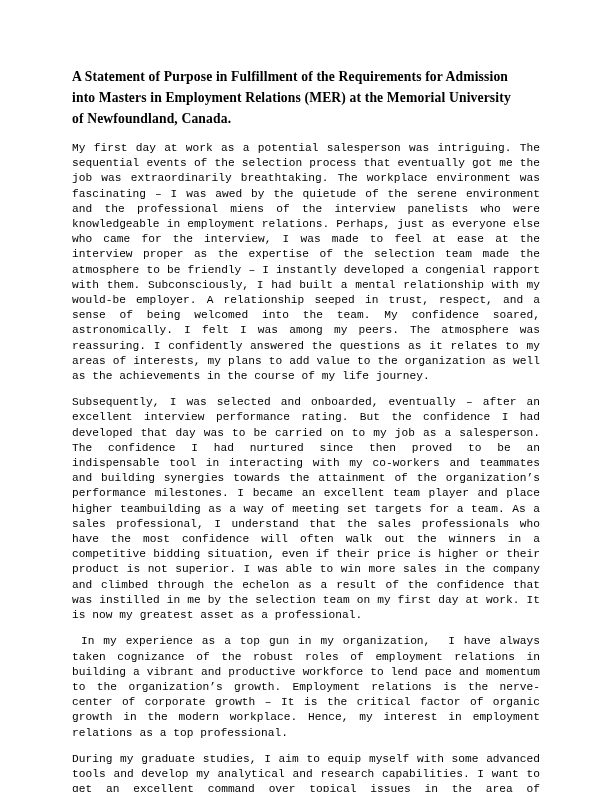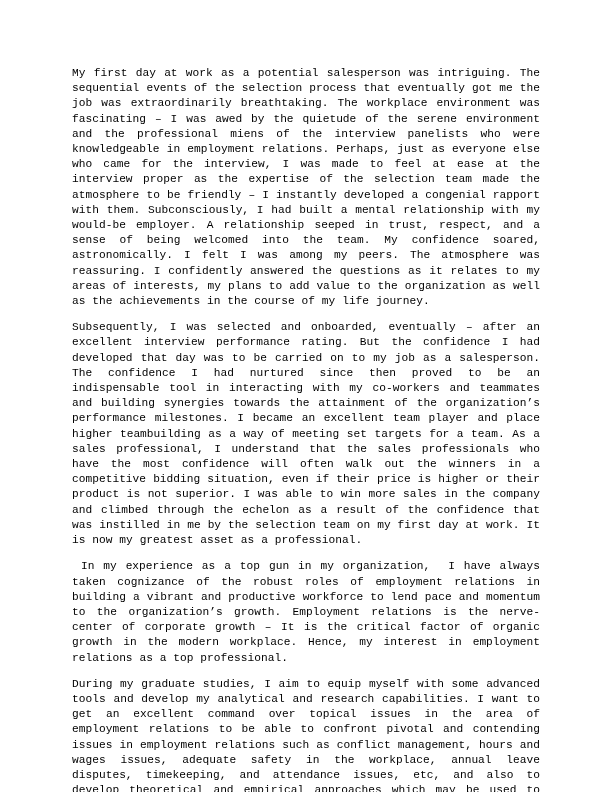--- a/index.html
+++ b/index.html
@@ -63,20 +63,21 @@
   .para-lead-space {
     white-space: pre-wrap;
   }
 </style>
 </head>
 <body>
 
 <div class="page">
   <div class="content">
 
+    <h1 class="doc-title">A Statement of Purpose in Fulfillment of the Requirements for Admission into Masters in Employment Relations (MER) at the Memorial University of Newfoundland, Canada.</h1>
 
     <p class="para">My first day at work as a potential salesperson was intriguing. The sequential events of the selection process that eventually got me the job was extraordinarily breathtaking. The workplace environment was fascinating – I was awed by the quietude of the serene environment and the professional miens of the interview panelists who were knowledgeable in employment relations. Perhaps, just as everyone else who came for the interview, I was made to feel at ease at the interview proper as the expertise of the selection team made the atmosphere to be friendly – I instantly developed a congenial rapport with them. Subconsciously, I had built a mental relationship with my would-be employer. A relationship seeped in trust, respect, and a sense of being welcomed into the team. My confidence soared, astronomically.  I felt I was among my peers.  The atmosphere was reassuring. I confidently answered the questions as it relates to my areas of interests, my plans to add value to the organization as well as the achievements in the course of my life journey.</p>
 
     <p class="para">Subsequently, I was selected and onboarded, eventually – after an excellent interview performance rating. But the confidence I had developed that day was to be carried on to my job as a salesperson. The confidence I had nurtured since then proved to be an indispensable tool in interacting with my co-workers and teammates and building synergies towards the attainment of the organization’s performance milestones. I became an excellent team player and place higher teambuilding as a way of meeting set targets for a team. As a sales professional, I understand that the sales professionals who have the most confidence will often walk out the winners in a competitive bidding situation, even if their price is higher or their product is not superior. I was able to win more sales in the company and climbed through the echelon as a result of the confidence that was instilled in me by the selection team on my first day at work. It is now my greatest asset as a professional.</p>
 
     <p class="para para-lead-space"> In my experience as a top gun in my organization,  I have always taken cognizance of the robust roles of employment relations in building a vibrant and productive workforce to lend pace and momentum to the organization’s growth. Employment relations is the nerve-center of corporate growth – It is the critical factor of organic growth in the modern workplace. Hence, my interest in employment relations as a top professional.</p>
 
     <p class="para">During my graduate studies, I aim to equip myself with some advanced tools and develop my analytical and research capabilities. I want to get an excellent command over topical issues in the area of employment relations to be able to confront pivotal and contending issues in employment relations such as conflict management, hours and wages issues, adequate safety in the workplace, annual leave disputes, timekeeping, and attendance issues, etc, and also to develop theoretical and empirical approaches which may be used to proffer solutions to the burning issues in the field of employment relations. I have acquired sufficient research skills during my B.Sc (Economics) and M.Sc (Economics) programs at two reputable universities in Nigeria.</p>
 
   </div>

